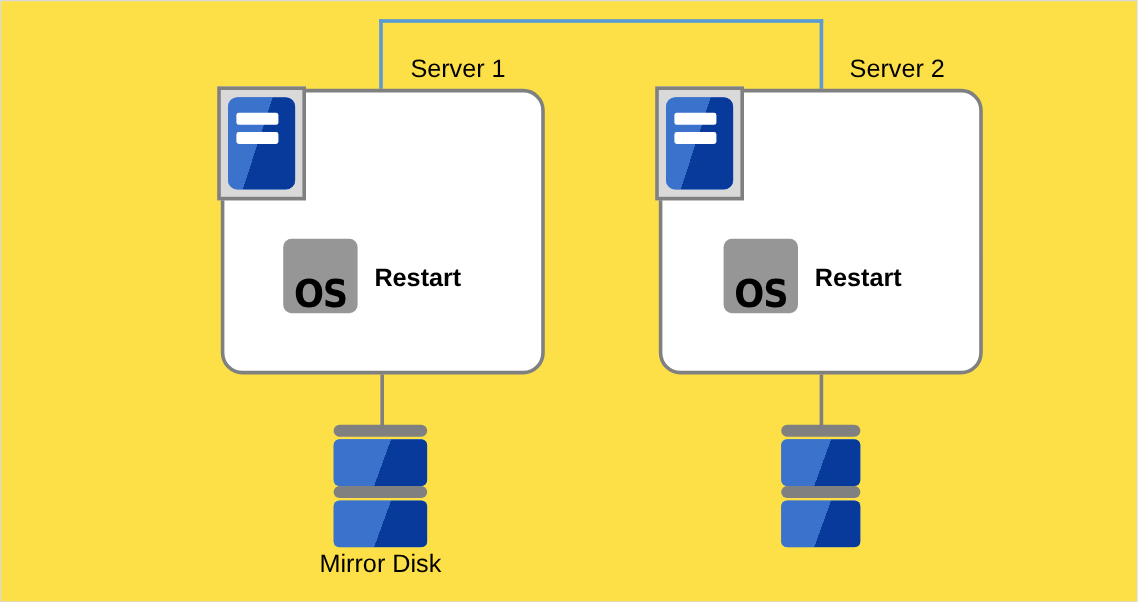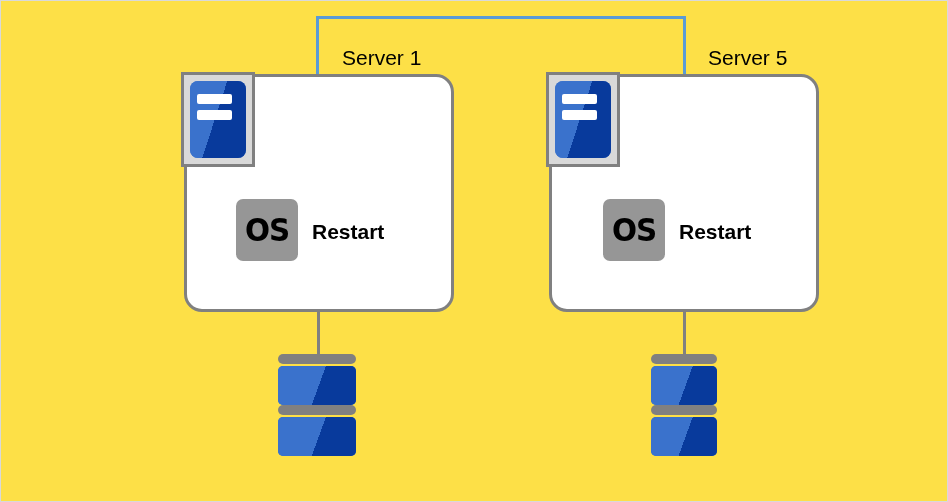--- a/index.html
+++ b/index.html
@@ -82,21 +82,21 @@
   .server-icon-bar.b2 { top: 38%; }
 
   
   .os-chip {
     position: absolute;
     width: 62px;
     height: 62px;
     background: #969696;
     border-radius: 7px;
     display: flex;
-    align-items: center;
+    align-items: flex-end;
     justify-content: center;
   }
   .os-chip-text {
     font-family: "DejaVu Sans", sans-serif;
     font-weight: bold;
     font-size: 32px;
     color: #000000;
     letter-spacing: -1px;
     line-height: 1;
     transform: scaleX(0.92);
@@ -181,22 +181,23 @@
     <div class="disk-bar" style="top:0px;"></div>
     <div class="disk-block" style="top:12px; height:39px;">
       <div class="disk-block-dark" style="background:linear-gradient(110deg,#3a72cc 0%,#3a72cc 52%,#083a9c 52%,#083a9c 100%);"></div>
     </div>
     <div class="disk-bar" style="top:51px;"></div>
     <div class="disk-block" style="top:63px; height:39px;">
       <div class="disk-block-dark" style="background:linear-gradient(110deg,#3a72cc 0%,#3a72cc 52%,#083a9c 52%,#083a9c 100%);"></div>
     </div>
   </div>
 
-
-  <div class="server-label" style="left:707px; top:46px;">Server 5</div>
+  <div class="disk-label" style="left:216px; top:459px; width:200px;">Mirror Disk</div>
+
+  <div class="server-label" style="left:707px; top:46px;">Server 2</div>
 
   <div class="server-box" style="left:548px; top:73px; width:270px; height:238px;"></div>
 
   <div class="server-icon" style="left:545px; top:71px;">
     <div class="server-icon-inner">
       <div class="server-icon-dark" style="background:linear-gradient(108deg,#3a72cc 0%,#3a72cc 46%,#083a9c 46%,#083a9c 100%);"></div>
       <div class="server-icon-bar b1"></div>
       <div class="server-icon-bar b2"></div>
     </div>
   </div>

